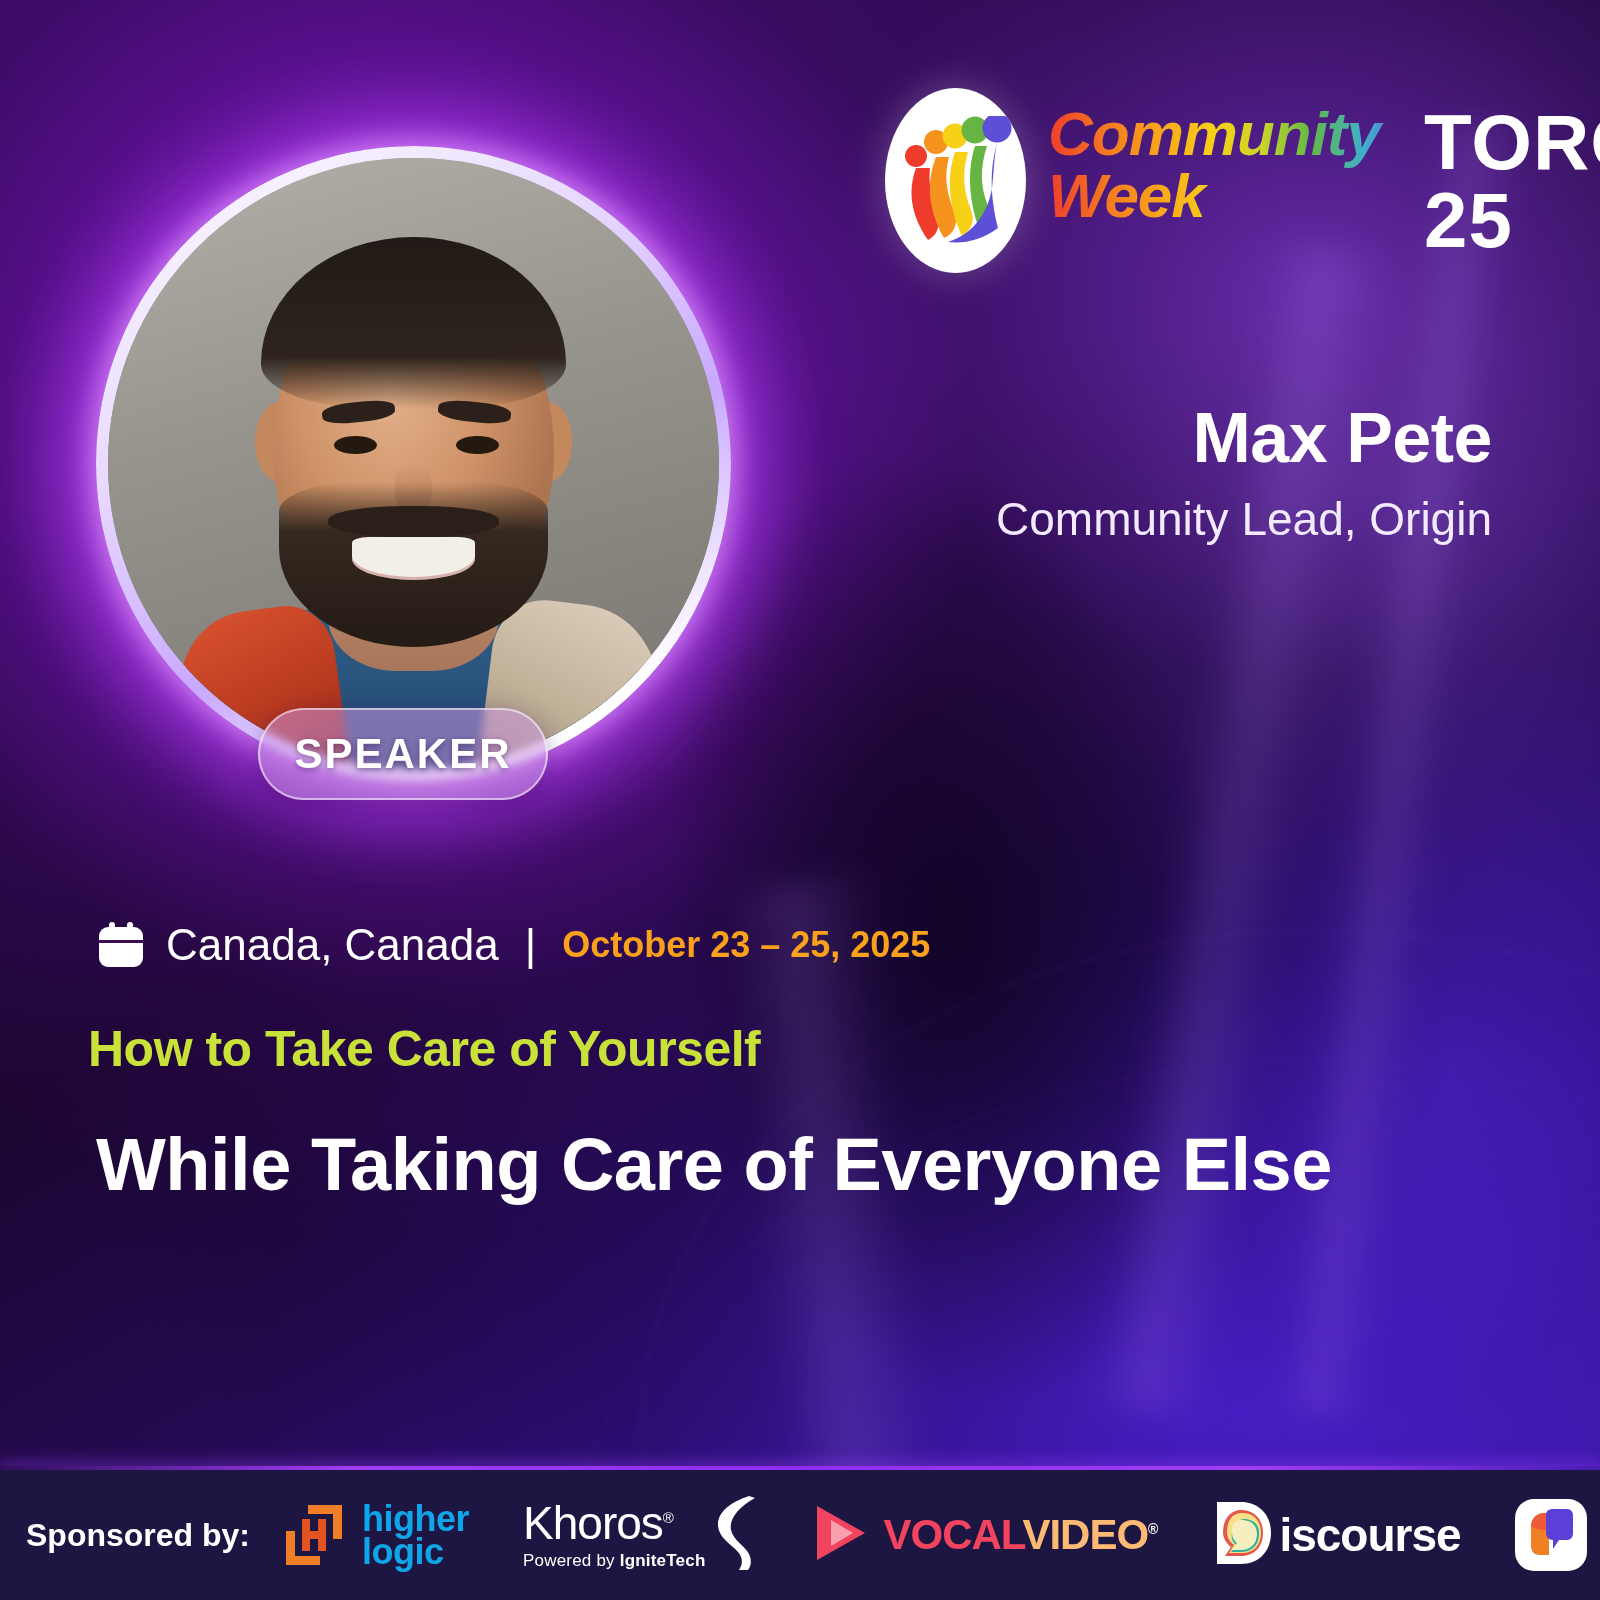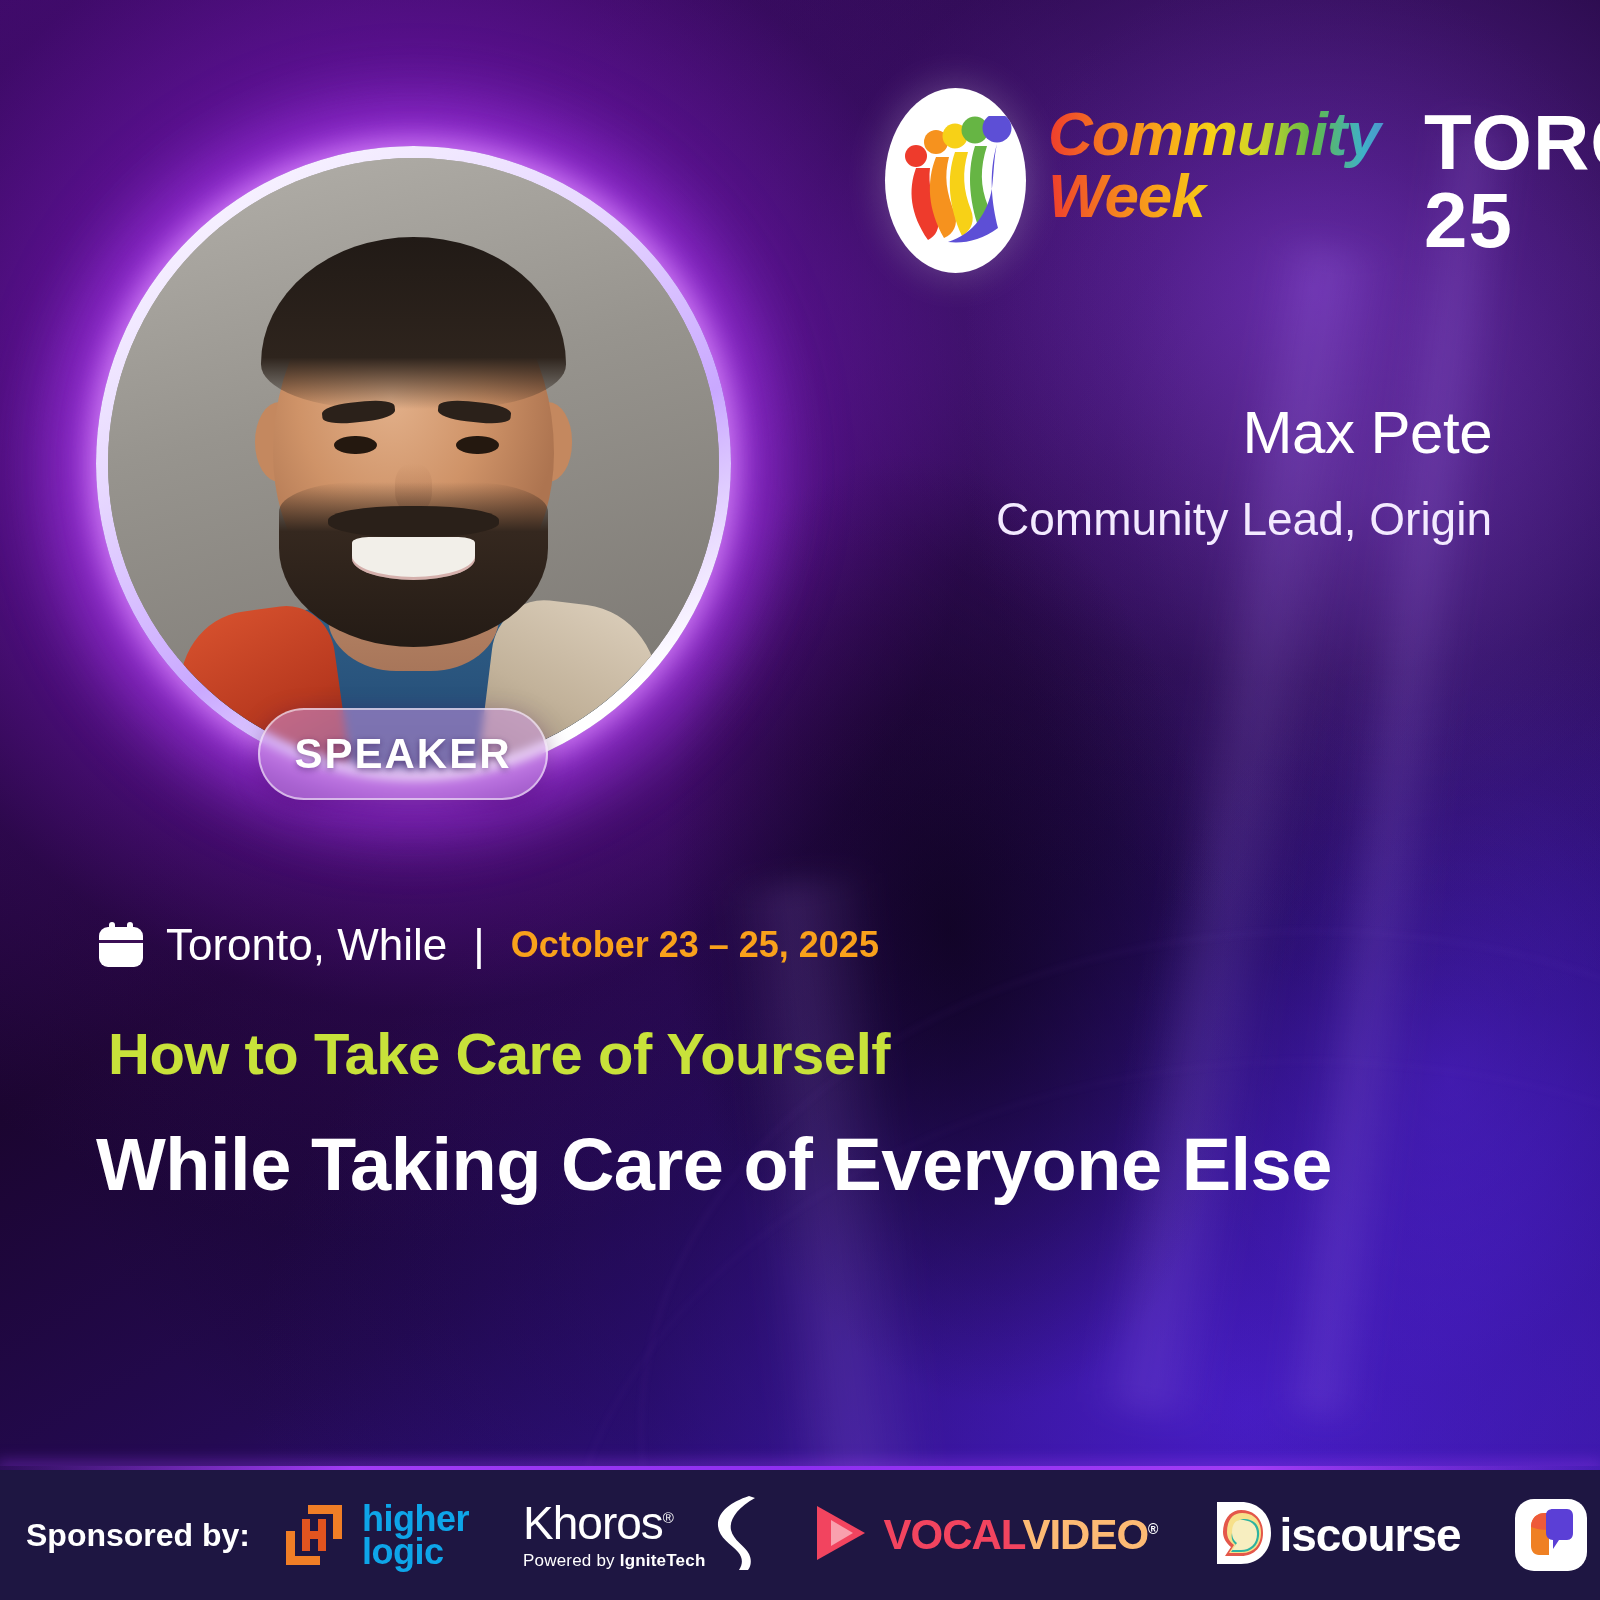--- a/index.html
+++ b/index.html
@@ -158,42 +158,42 @@
     letter-spacing:-1px;
     background:linear-gradient(90deg,#ef3c2d 0%,#f47b20 16%,#f9a61a 30%,#f7d117 44%,#c9d42a 57%,#62b946 70%,#3fb0c9 84%,#6f57d4 100%);
     -webkit-background-clip:text; background-clip:text; color:transparent;
     margin-bottom:4px;
   }
   .tor{ font-size:78px; font-weight:700; color:#fff; letter-spacing:1px; }
 
   
   .sp-name{
     position:absolute; right:108px; top:398px;
-    font-size:60px; font-weight:400; color:#ffffff; 
+    font-size:70px; font-weight:700; color:#ffffff; 
     letter-spacing:-0.5px;
   }
   .sp-role{
     position:absolute; right:108px; top:492px;
     font-size:46px; font-weight:400; color:#f3eaff; text-align:right;
   }
 
   
   .meta{
     position:absolute; left:96px; top:920px;
     display:flex; align-items:center; gap:20px;
   }
   .cal{ width:50px; height:50px; position:relative; }
   .meta-loc{ font-size:44px; color:#ffffff; font-weight:400; }
   .meta-sep{ font-size:44px; color:#ffffff; font-weight:300; padding:0 6px; }
   .meta-date{ font-size:36px; color:#f9a11b; font-weight:700; }
 
   
   .title1{
-    position:absolute; left:108px; top:1020px;
-    font-size:58px; font-weight:700; color:#c8e23a; letter-spacing:-0.5px;
+    position:absolute; left:88px; top:1020px;
+    font-size:50px; font-weight:700; color:#c8e23a; letter-spacing:-0.5px;
   }
   .title2{
     position:absolute; left:96px; top:1122px;
     font-size:74px; font-weight:700; color:#ffffff; letter-spacing:-0.5px;
   }
 
   
   .spon-line{
     position:absolute; left:0; bottom:130px; width:1600px; height:4px;
     background:linear-gradient(90deg, rgba(150,60,240,0.1) 0%, #a23cf5 22%, #8e2ef0 50%, #a23cf5 78%, rgba(150,60,240,0.1) 100%);
@@ -309,21 +309,21 @@
 
   <div class="meta">
     <span class="cal">
       <svg width="50" height="50" viewBox="0 0 50 50">
         <rect x="13" y="2" width="6" height="12" rx="3" fill="#fff"></rect>
         <rect x="31" y="2" width="6" height="12" rx="3" fill="#fff"></rect>
         <rect x="3" y="7" width="44" height="40" rx="9" fill="#fff"></rect>
         <rect x="3" y="20" width="44" height="3" fill="#3b0f55"></rect>
       </svg>
     </span>
-    <span class="meta-loc">Toronto, While</span>
+    <span class="meta-loc">Canada, Canada</span>
     <span class="meta-sep">|</span>
     <span class="meta-date">October 23 – 25, 2025</span>
   </div>
 
   <div class="title1">How to Take Care of Yourself</div>
   <div class="title2">While Taking Care of Everyone Else</div>
 
   <div class="spon-line"></div>
   <div class="spon">
     <div class="spon-label">Sponsored by:</div>

